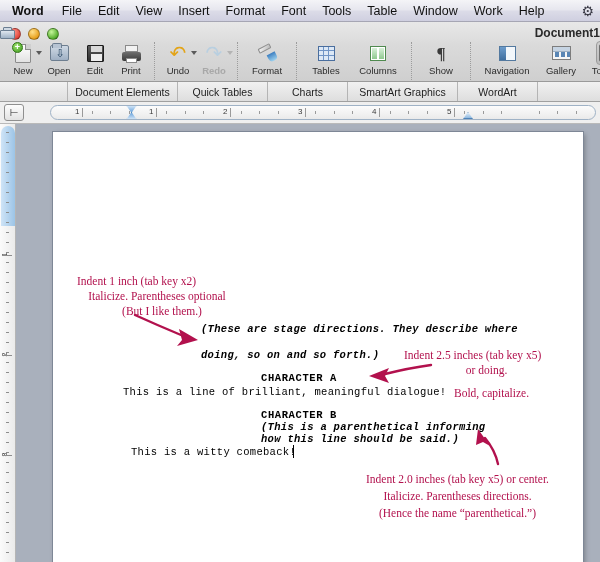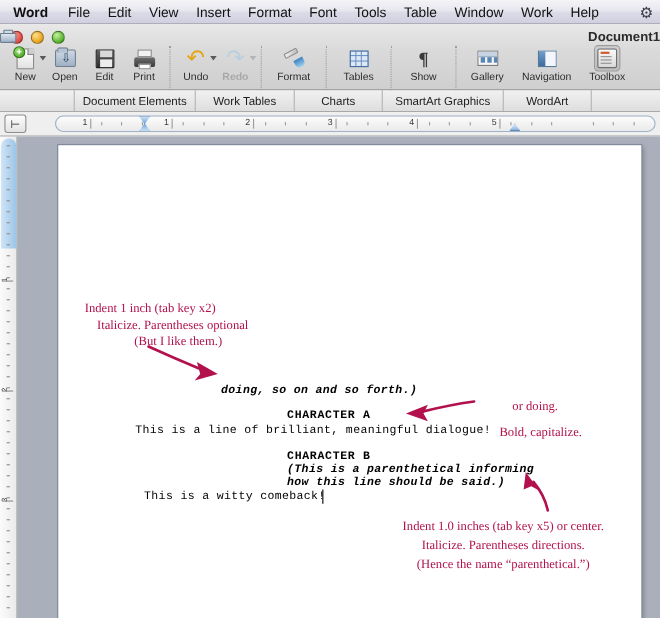--- a/index.html
+++ b/index.html
@@ -275,66 +275,75 @@
               <span></span>
               <span></span>
               <span></span>
               <span></span>
               <span></span>
               <span></span>
             </span>
           </span>
         <span class="lbl">Tables</span>
       </div>
+      <div class="tbtn xwide">
+        <span class="ico">
+            <span class="ic-cols">
+              <span></span>
+              <span></span>
+            </span>
+          </span>
+        <span class="lbl">Columns</span>
+      </div>
     </div>
 
     <div class="tgroup">
       <div class="tbtn wide">
         <span class="ico">
             <span class="ic-show">¶</span>
           </span>
         <span class="lbl">Show</span>
       </div>
     </div>
 
     <div class="tgroup">
+      <div class="tbtn" style="width:62px">
+        <span class="ico">
+            <span class="ic-nav">
+              <i></i>
+              <b></b>
+            </span>
+          </span>
+        <span class="lbl">Navigation</span>
+      </div>
       <div class="tbtn" style="width:46px">
         <span class="ico">
             <span class="ic-gal">
               <i></i>
               <b></b>
               <s></s>
             </span>
           </span>
         <span class="lbl">Gallery</span>
       </div>
-      <div class="tbtn" style="width:62px">
-        <span class="ico">
-            <span class="ic-nav">
-              <i></i>
-              <b></b>
-            </span>
-          </span>
-        <span class="lbl">Navigation</span>
-      </div>
       <div class="tbtn" style="width:48px">
         <span class="ico toolbox-sel">
             <span class="ic-tool"></span>
           </span>
         <span class="lbl">Toolbox</span>
       </div>
     </div>
 
   </div>
 </div>
 
 <div class="tabstrip">
   <div class="tab-pad"></div>
   <div class="tab" style="width:110px">Document Elements</div>
-  <div class="tab" style="width:90px">Work Tables</div>
+  <div class="tab" style="width:90px">Quick Tables</div>
   <div class="tab" style="width:80px">Charts</div>
   <div class="tab" style="width:110px">SmartArt Graphics</div>
   <div class="tab" style="width:80px">WordArt</div>
   <div class="tab-end"></div>
 </div>
 
 <div class="rulerrow">
   <div class="tabsel">⊢</div>
   <div class="hruler">
     <div class="seg" id="hticks">
@@ -430,40 +439,42 @@
         <div class="vtick" style="top: 131px; left: 2px; width: 10px;"></div>
         <div class="vnum" style="top: 227px;">2</div>
         <div class="vtick" style="top: 231px; left: 2px; width: 10px;"></div>
         <div class="vnum" style="top: 327px;">3</div>
         <div class="vtick" style="top: 331px; left: 2px; width: 10px;"></div>
       </div>
   </div>
 
   <div class="page">
 
+    <div class="doct i" style="left:148px;top:191px">(These are stage directions. They describe where</div>
     <div class="doct i" style="left:148px;top:217px">doing, so on and so forth.)</div>
 
     <div class="doct b" style="left:208px;top:240px">CHARACTER A</div>
     <div class="doct" style="left:70px;top:254px">This is a line of brilliant, meaningful dialogue!</div>
 
     <div class="doct b" style="left:208px;top:277px">CHARACTER B</div>
     <div class="doct i" style="left:208px;top:289px">(This is a parenthetical informing</div>
     <div class="doct i" style="left:208px;top:301px">how this line should be said.)</div>
 
     <div class="doct" style="left:78px;top:314px">This is a witty comeback!</div>
     <div class="caretbar" style="left:240px;top:313px"></div>
 
     <div class="ann" style="left:24px;top:142px;width:170px;text-align:left">Indent 1 inch (tab key x2)</div>
     <div class="ann" style="left:14px;top:157px;width:180px;text-align:center">Italicize. Parentheses optional</div>
     <div class="ann" style="left:24px;top:172px;width:170px;text-align:center">(But I like them.)</div>
 
+    <div class="ann" style="left:351px;top:216px">Indent 2.5 inches (tab key x5)</div>
     <div class="ann" style="left:351px;top:231px;width:165px;text-align:center">or doing.</div>
     <div class="ann" style="left:401px;top:254px">Bold, capitalize.</div>
 
-    <div class="ann" style="left:287px;top:340px;width:235px;text-align:center">Indent 1.0 inches (tab key x5) or center.</div>
+    <div class="ann" style="left:287px;top:340px;width:235px;text-align:center">Indent 2.0 inches (tab key x5) or center.</div>
     <div class="ann" style="left:287px;top:357px;width:235px;text-align:center">Italicize. Parentheses directions.</div>
     <div class="ann" style="left:287px;top:374px;width:235px;text-align:center">(Hence the name “parenthetical.”)</div>
 
     <svg class="arrow" style="left:0;top:0" width="530" height="470">
       <g fill="none" stroke="#b2114d" stroke-width="2.4" stroke-linecap="round">
         <path d="M82,183 Q104,193 128,203"></path>
       </g>
       <path d="M145,208 L126,197 L129,208 L124,214 Z" fill="#b2114d"></path>
 
       <g fill="none" stroke="#b2114d" stroke-width="2.4" stroke-linecap="round">

